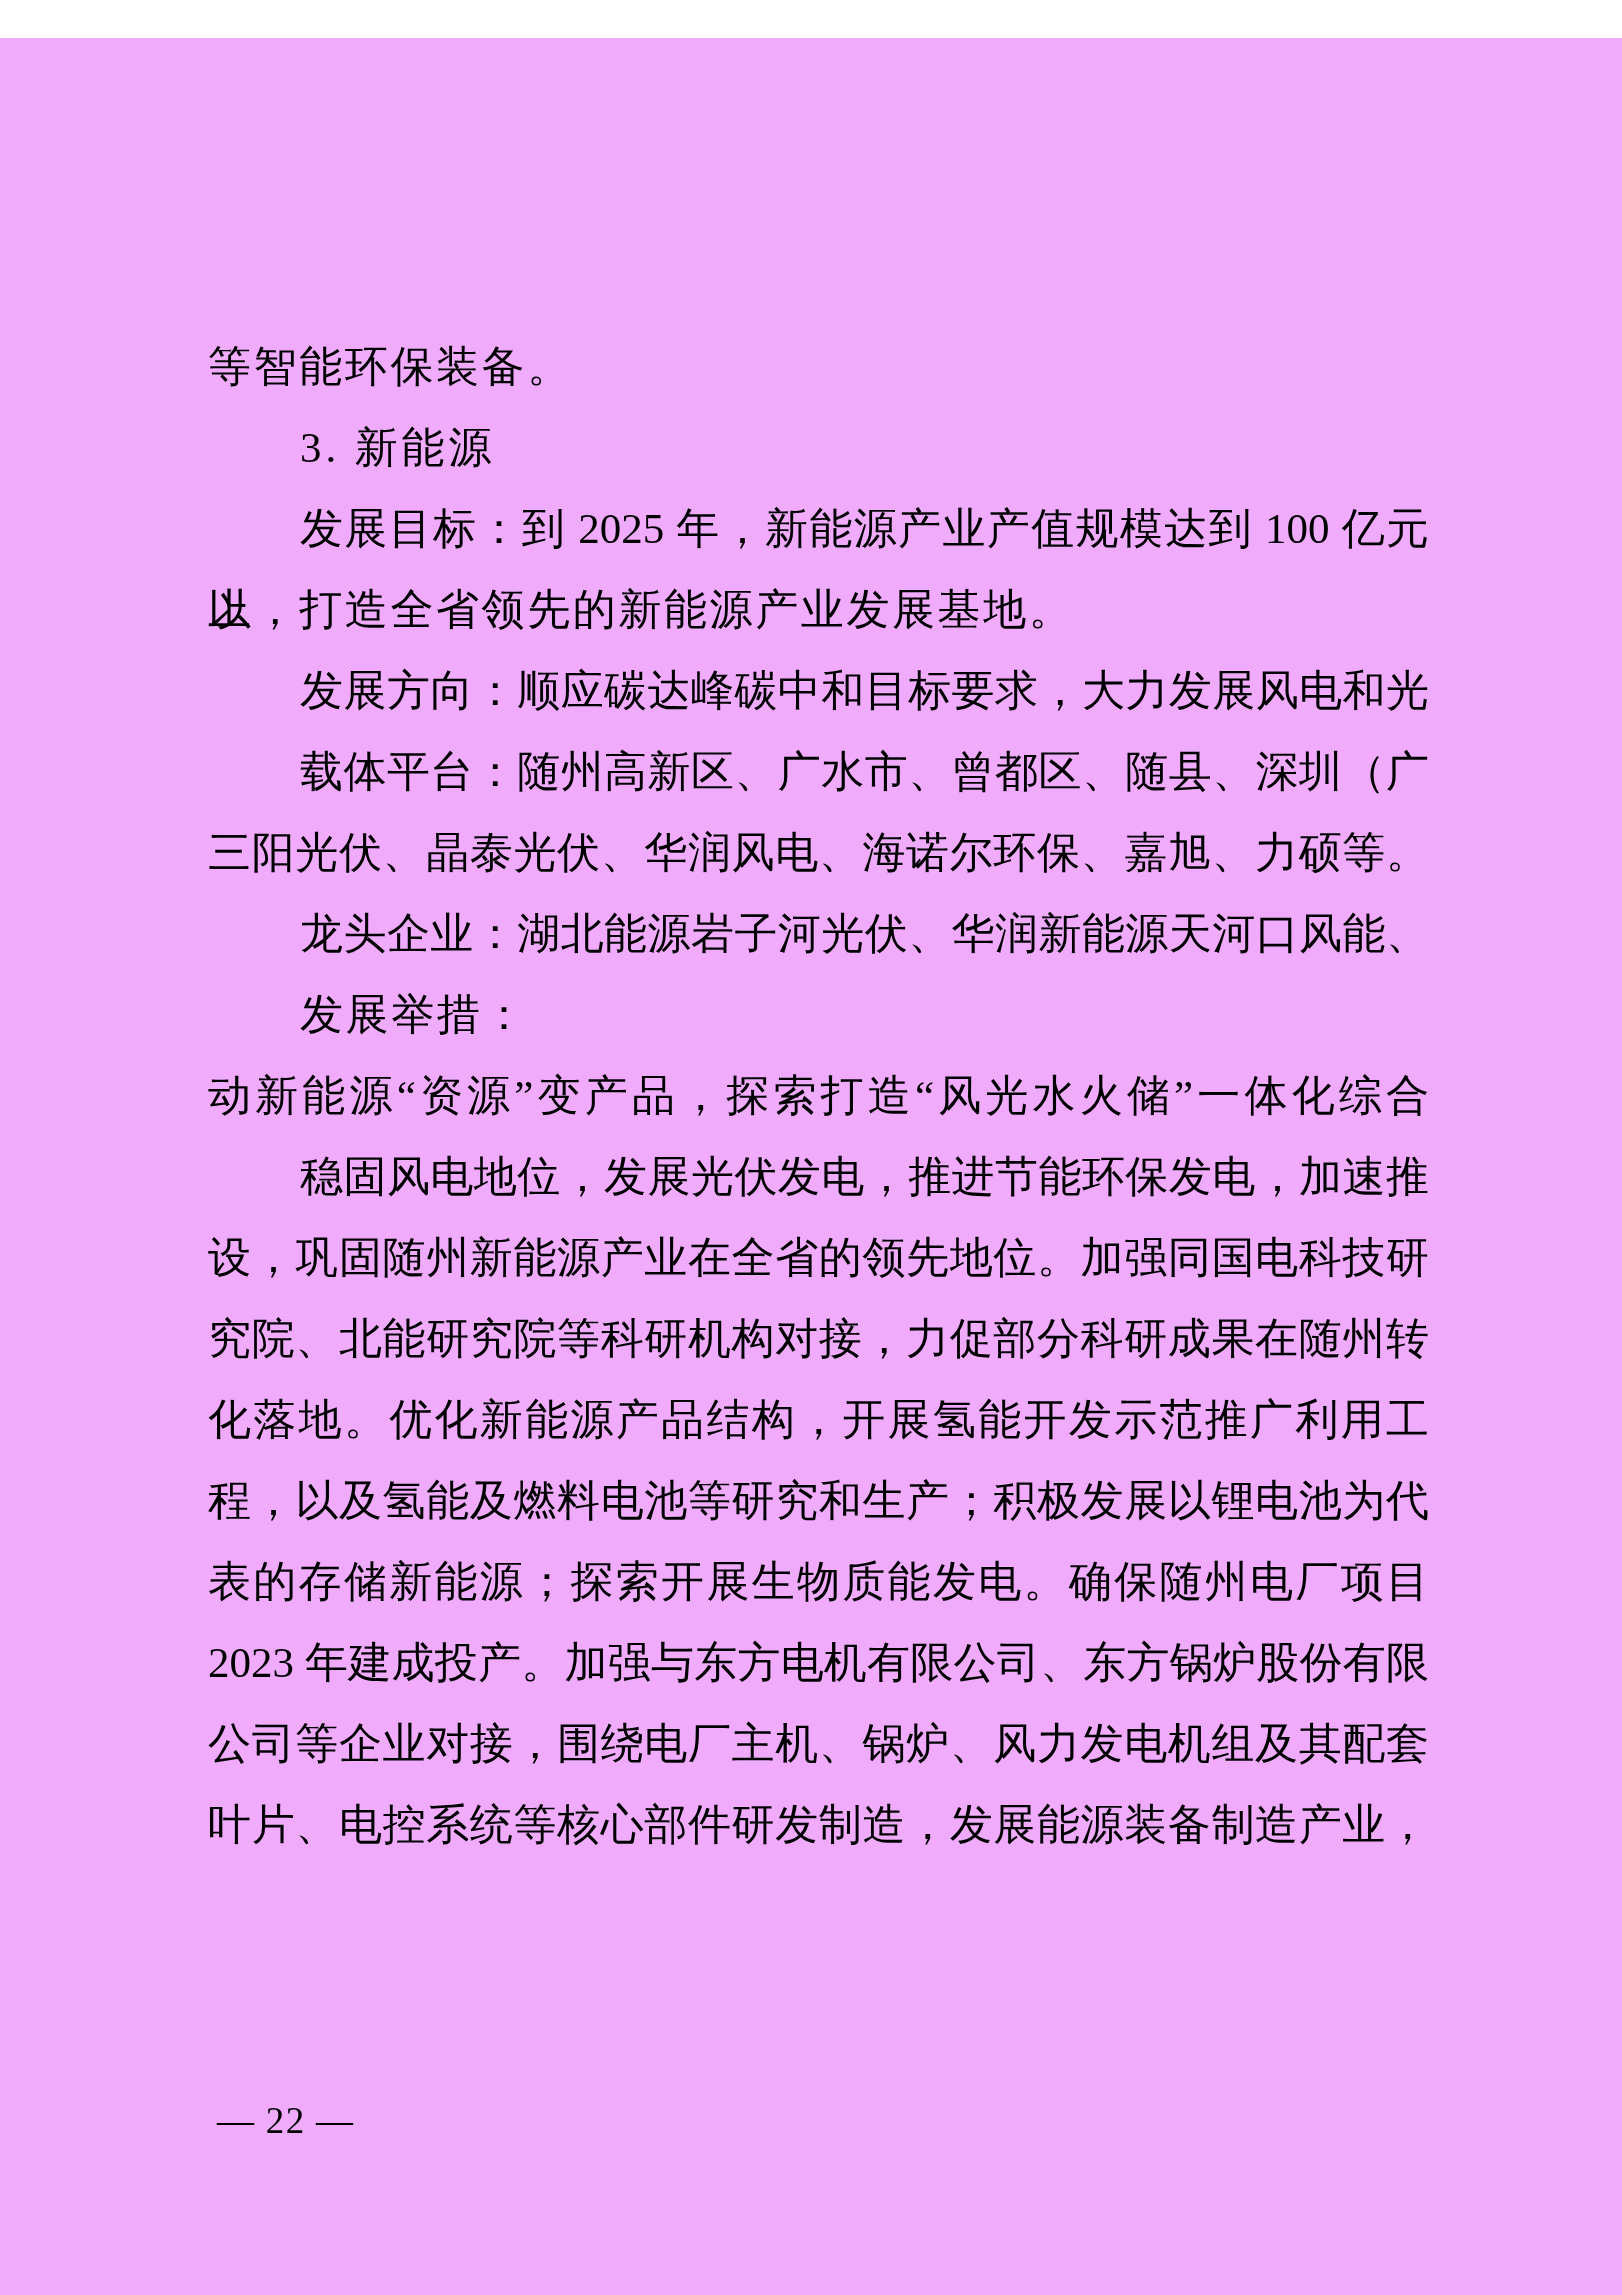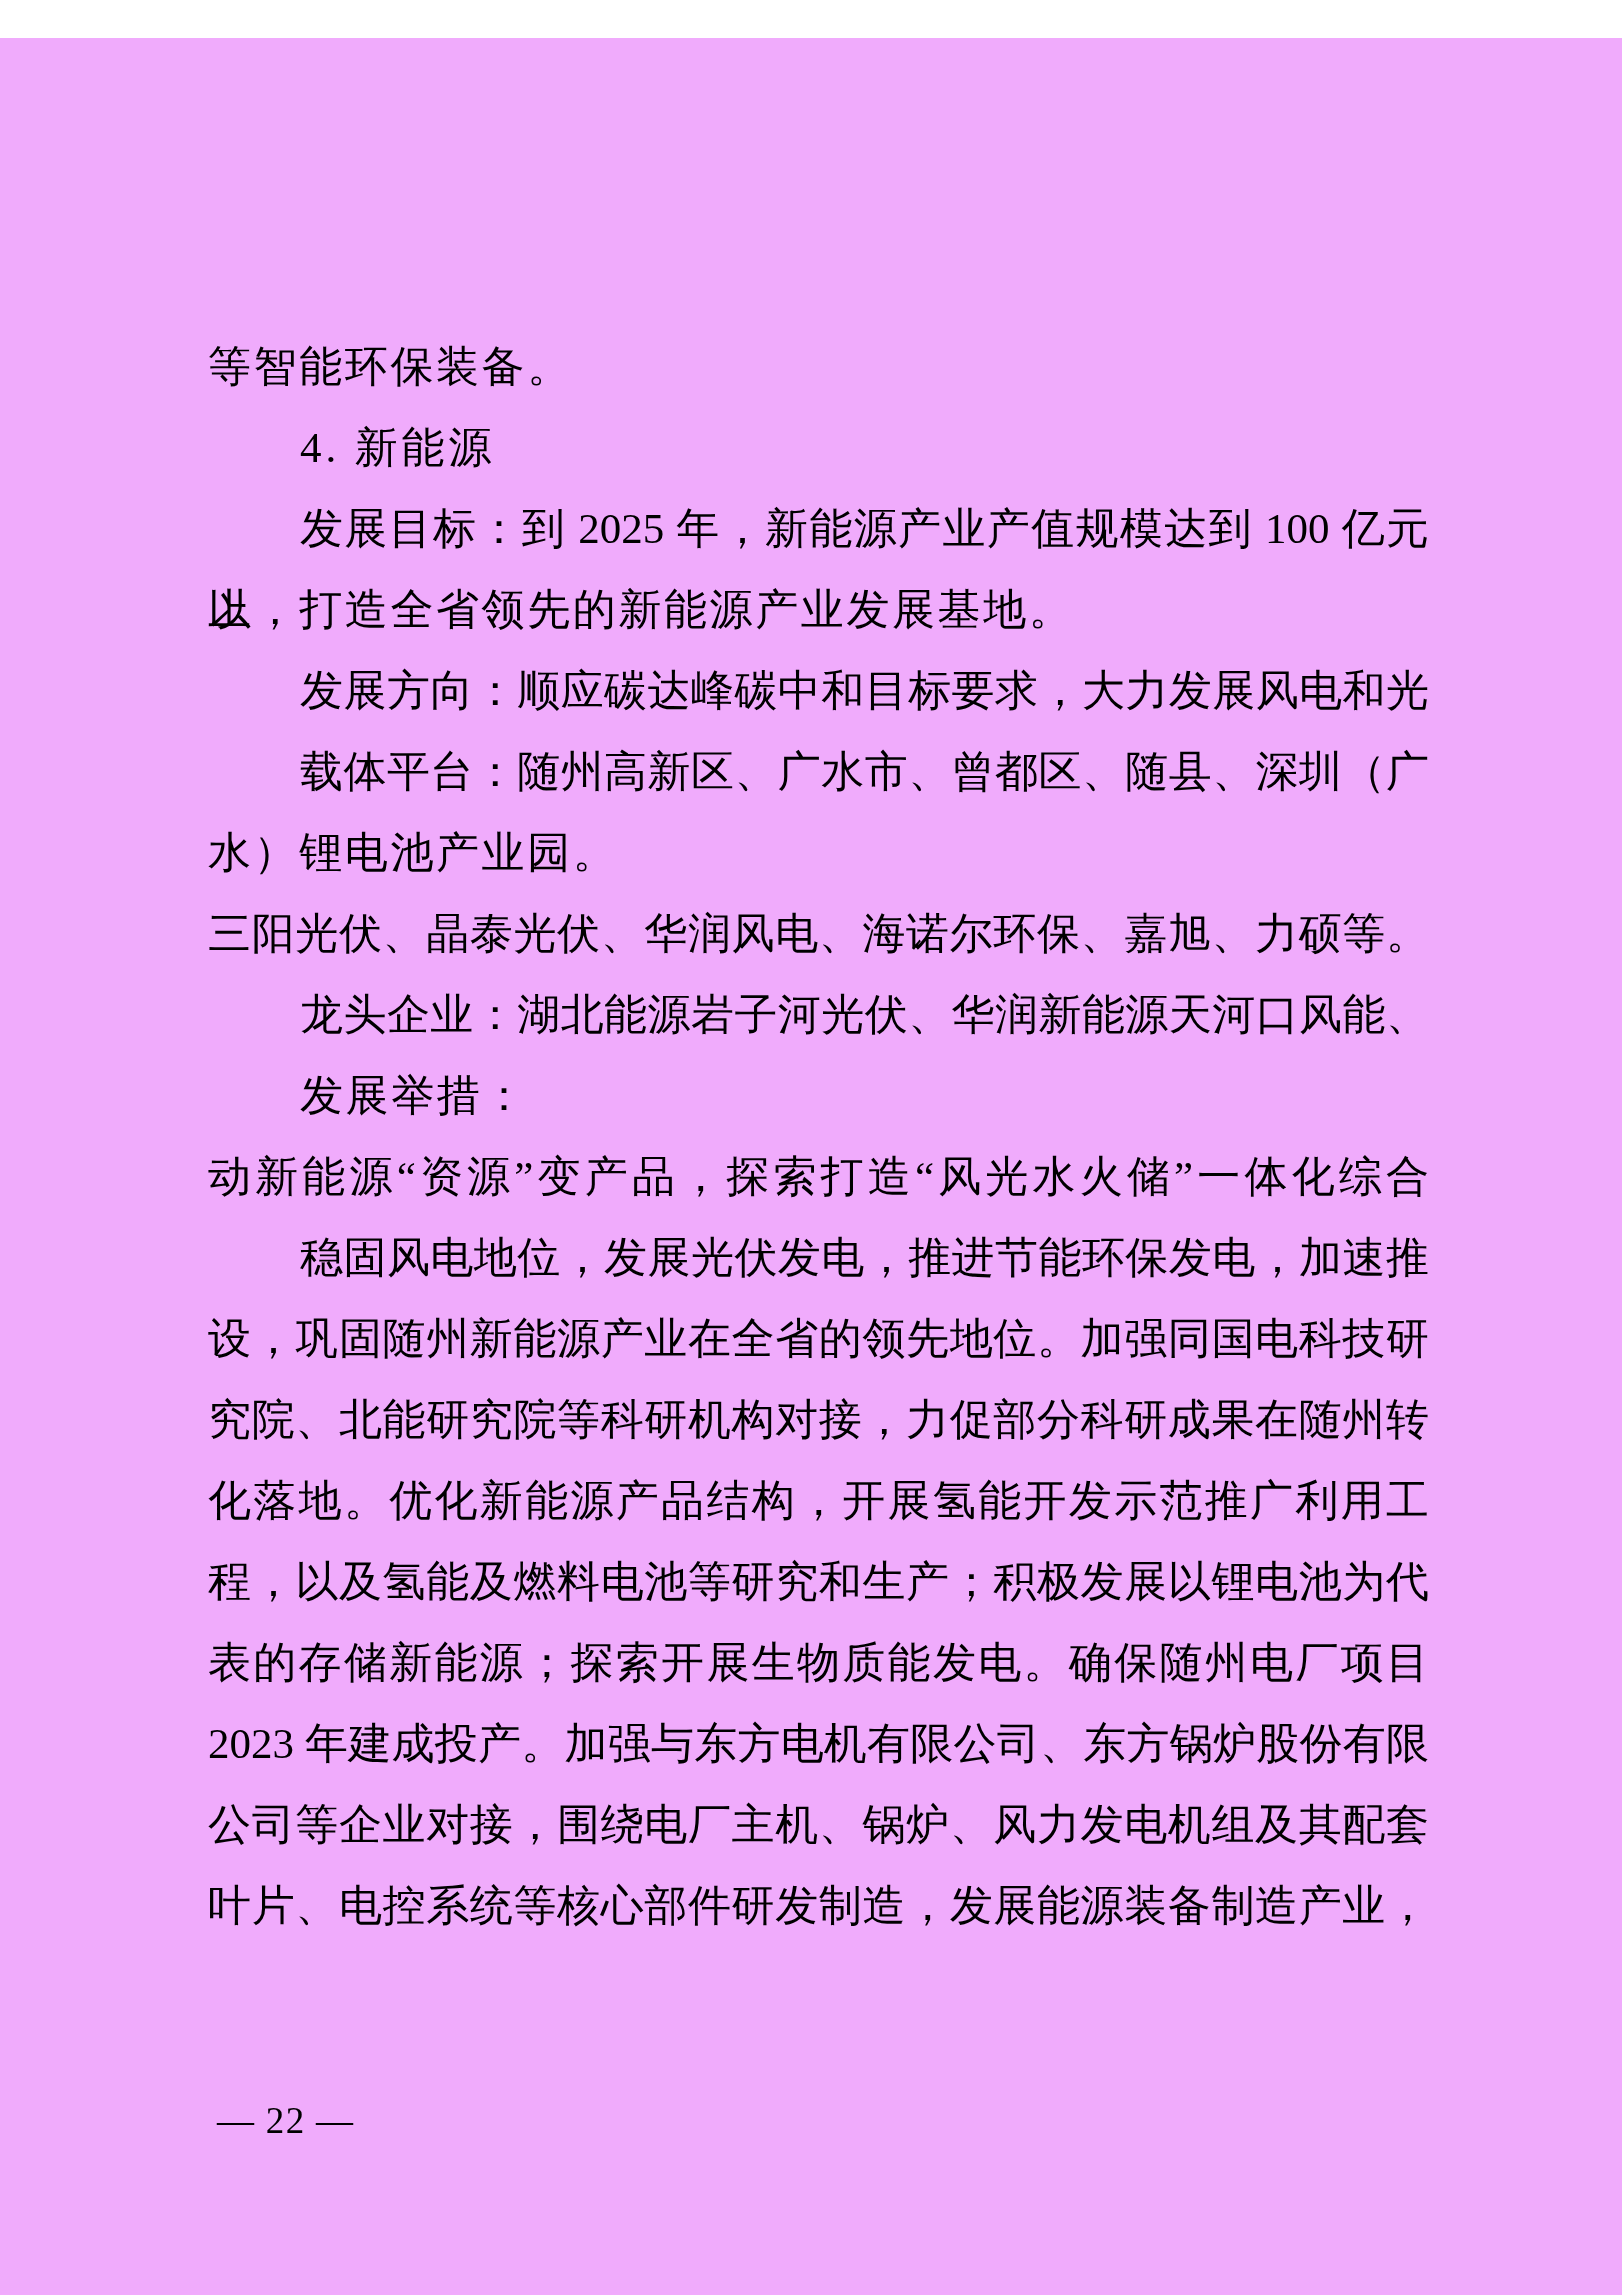--- a/index.html
+++ b/index.html
@@ -53,26 +53,25 @@
     font-size: 37px;
     letter-spacing: 1.3px;
   }
 </style>
 </head>
 <body>
 
 <div class="page">
   <div class="text-block">
     <div class="line">等智能环保装备。</div>
-    <div class="line indent heading">4. 新能源</div>
+    <div class="line indent heading">3. 新能源</div>
     <div class="line indent full">发展目标：到 2025 年，新能源产业产值规模达到 100 亿元以</div>
     <div class="line">上，打造全省领先的新能源产业发展基地。</div>
     <div class="line indent full">发展方向：顺应碳达峰碳中和目标要求，大力发展风电和光</div>
     <div class="line indent full">载体平台：随州高新区、广水市、曾都区、随县、深圳（广</div>
-    <div class="line">水）锂电池产业园。</div>
     <div class="line full">三阳光伏、晶泰光伏、华润风电、海诺尔环保、嘉旭、力硕等。</div>
     <div class="line indent full">龙头企业：湖北能源岩子河光伏、华润新能源天河口风能、</div>
     <div class="line indent">发展举措：</div>
     <div class="line full">动新能源“资源”变产品，探索打造“风光水火储”一体化综合</div>
     <div class="line indent full">稳固风电地位，发展光伏发电，推进节能环保发电，加速推</div>
     <div class="line full">设，巩固随州新能源产业在全省的领先地位。加强同国电科技研</div>
     <div class="line full">究院、北能研究院等科研机构对接，力促部分科研成果在随州转</div>
     <div class="line full">化落地。优化新能源产品结构，开展氢能开发示范推广利用工</div>
     <div class="line full">程，以及氢能及燃料电池等研究和生产；积极发展以锂电池为代</div>
     <div class="line full">表的存储新能源；探索开展生物质能发电。确保随州电厂项目</div>

